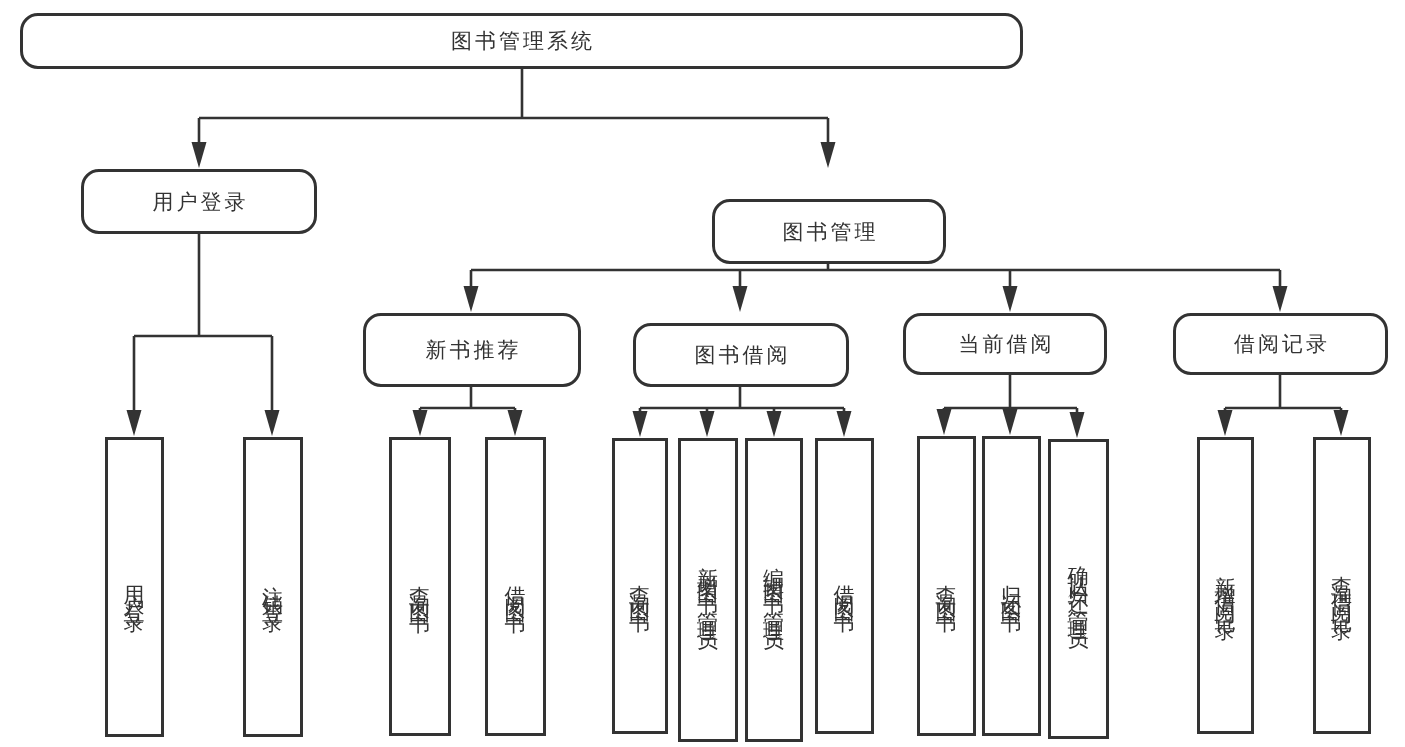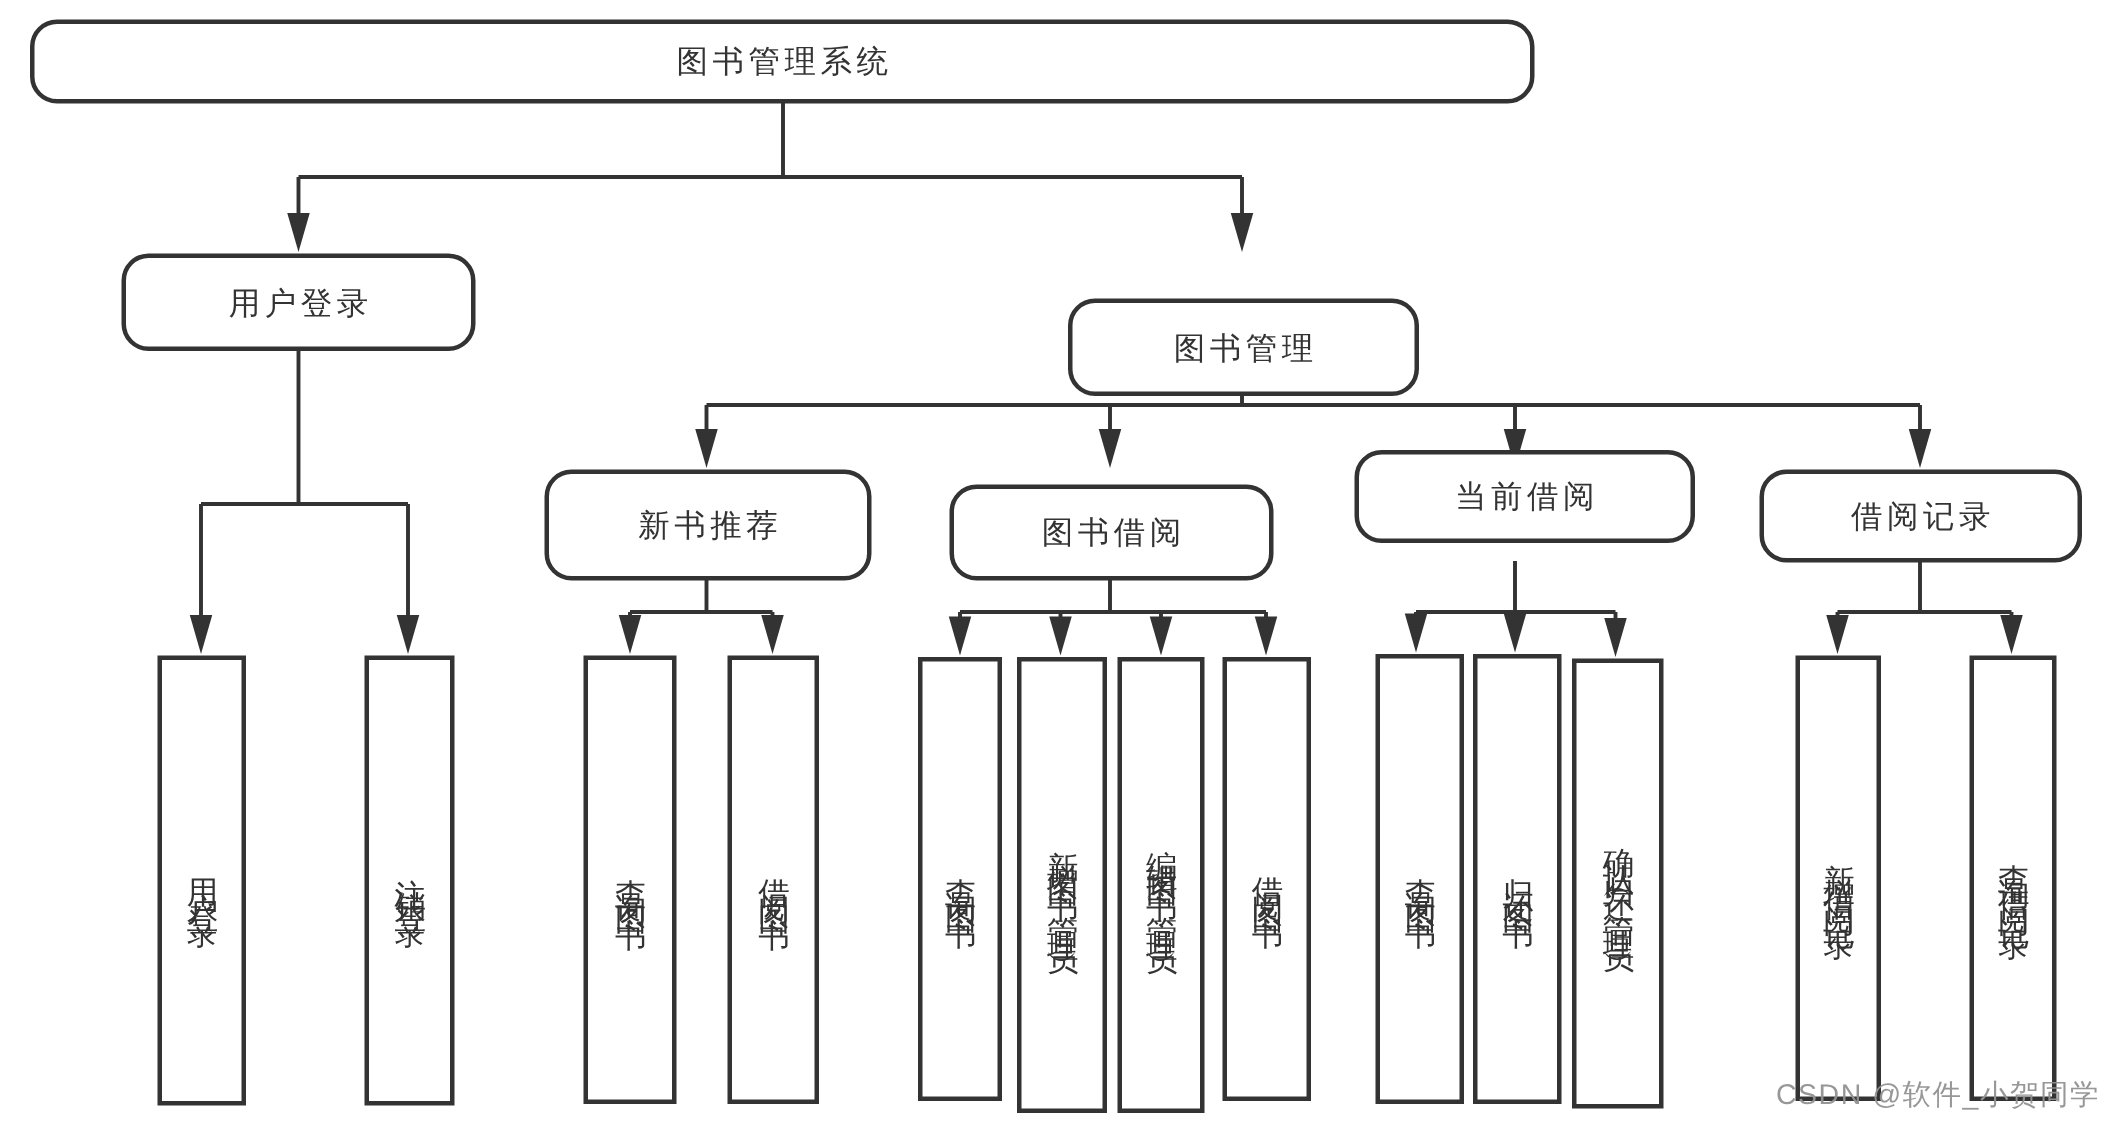--- a/index.html
+++ b/index.html
@@ -85,21 +85,21 @@
     </g>
   </svg>
 
   <div class="node hnode" style="left:20px;top:13px;width:1003px;height:56px;">图书管理系统</div>
 
   <div class="node hnode" style="left:81px;top:169px;width:236px;height:65px;">用户登录</div>
   <div class="node hnode" style="left:712px;top:169px;width:234px;height:65px;margin-top:30px;">图书管理</div>
 
   <div class="node hnode" style="left:363px;top:313px;width:218px;height:74px;">新书推荐</div>
   <div class="node hnode" style="left:633px;top:323px;width:216px;height:64px;">图书借阅</div>
-  <div class="node hnode" style="left:903px;top:300px;width:227px;height:62px;">当前借阅</div>
+  <div class="node hnode" style="left:903px;top:313px;width:204px;height:62px;">当前借阅</div>
   <div class="node hnode" style="left:1173px;top:313px;width:215px;height:62px;">借阅记录</div>
 
   <div class="node vnode" style="left:105px;top:437px;width:59px;height:300px;">
     <span>用户登录</span>
   </div>
   <div class="node vnode" style="left:243px;top:437px;width:60px;height:300px;">
     <span>注销登录</span>
   </div>
 
   <div class="node vnode" style="left:389px;top:437px;width:62px;height:299px;">
@@ -132,15 +132,14 @@
     <span>确认归还（管理员）</span>
   </div>
 
   <div class="node vnode" style="left:1197px;top:437px;width:57px;height:297px;">
     <span>新增借阅记录</span>
   </div>
   <div class="node vnode" style="left:1313px;top:437px;width:58px;height:297px;">
     <span>查询借阅记录</span>
   </div>
 
-  <div class="watermark">CSDN @软件_小贺同学</div>
 
 </div>
 
 </body></html>

